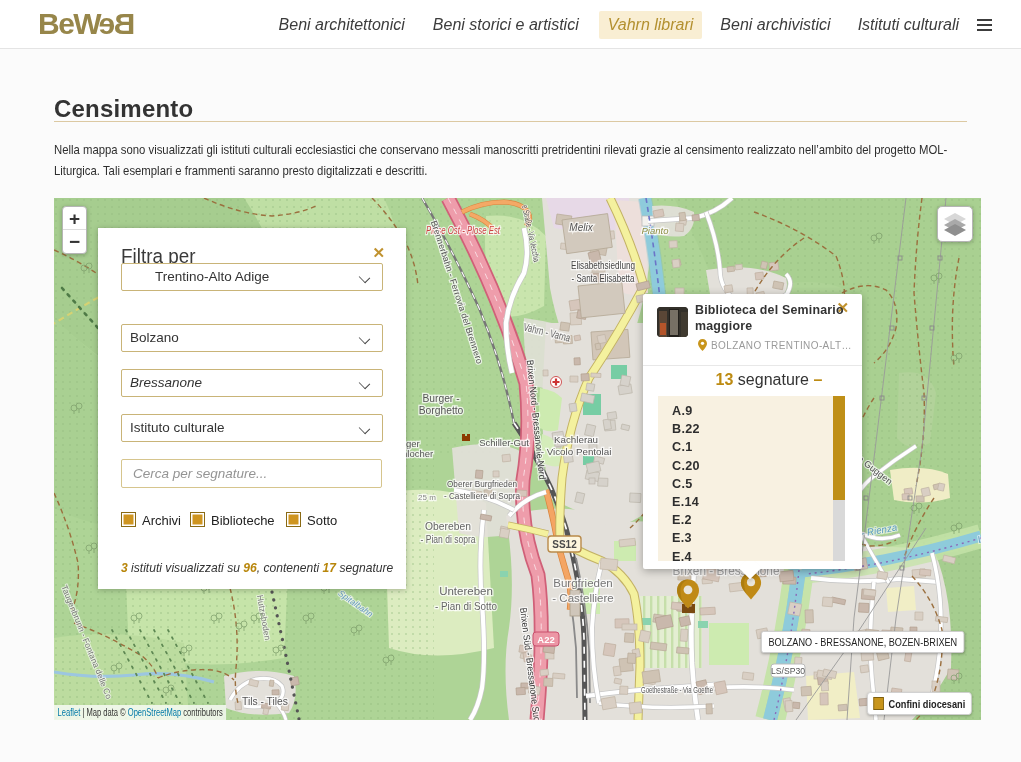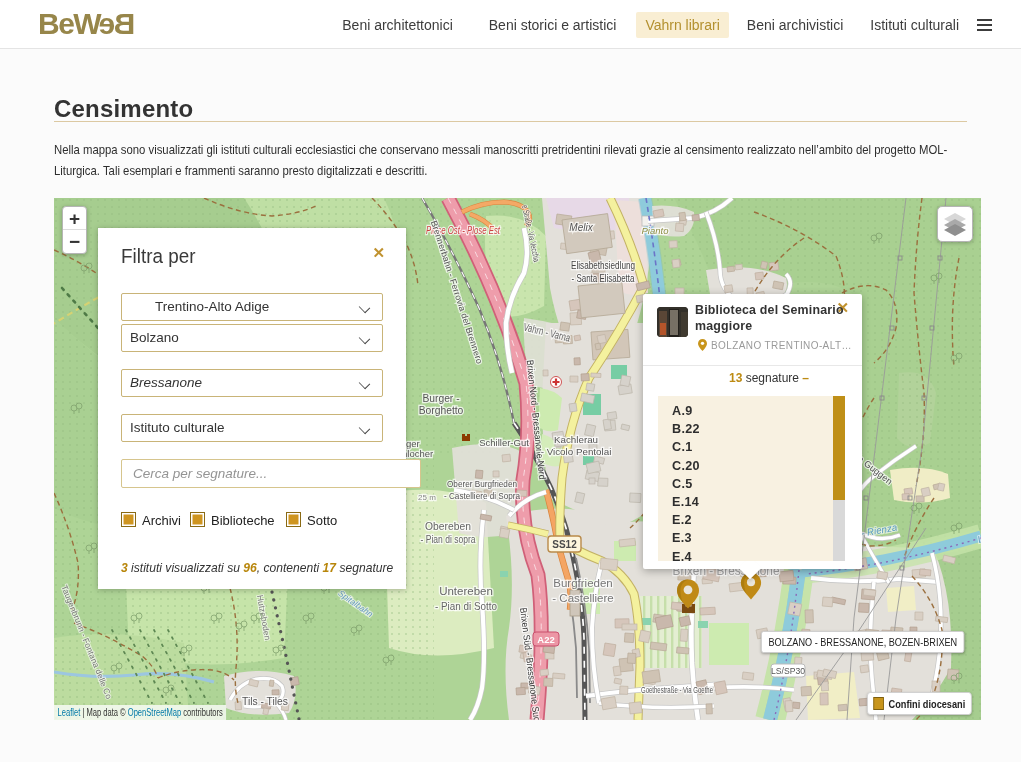--- a/index.html
+++ b/index.html
@@ -6,21 +6,21 @@
   * { margin:0; padding:0; box-sizing:border-box; }
   html,body { width:1021px; height:762px; overflow:hidden; background:#fbfbfb;
     font-family:"Liberation Sans", sans-serif; }
   
   .hdr { position:absolute; left:0; top:0; width:1021px; height:49px; background:#fff;
     border-bottom:1px solid #e4e4e4; z-index:50; }
   .logo { position:absolute; left:38px; top:7px; font-weight:bold; font-size:30px;
     color:#97864a; letter-spacing:-1.5px; }
   .logo .mir { display:inline-block; transform:scaleX(-1); }
   .nav { position:absolute; right:0; top:0; height:49px; display:flex; align-items:center; }
-  .nav a { color:#3c3c3c; font-size:14px; text-decoration:none; margin-right:28px; white-space:nowrap; }
+  .nav a { color:#3c3c3c; font-size:16px; text-decoration:none; margin-right:28px; white-space:nowrap;font-style:italic; }
   .nav a.act { background:#f9eed3; color:#b3902f; padding:5px 9px; border-radius:2px; }
   .burger { width:15px; height:12px; margin-right:29px; margin-top:1px; display:flex; flex-direction:column; justify-content:space-between; }
   .burger i { display:block; height:2.2px; background:#3c3c3c; }
   
   h1 { position:absolute; left:54px; top:95px; font-size:24px; color:#333; letter-spacing:.2px; }
   .rule { position:absolute; left:54px; top:121px; width:913px; height:1px; background:#dcc9a2; }
   .para { position:absolute; left:54px; top:140px; width:1010px; font-size:12.6px; color:#2e2e2e; line-height:21px; transform:scaleX(0.9); transform-origin:0 0; }
   
   .map { position:absolute; left:54px; top:198px; width:927px; height:522px; background:#aed496; overflow:hidden; }
   .map svg.base { position:absolute; left:0; top:0; }
@@ -34,37 +34,37 @@
     border-radius:5px; box-shadow:0 1px 4px rgba(0,0,0,.25); z-index:20; display:flex; align-items:center; justify-content:center; }
   
   .panel { position:absolute; left:44px; top:30px; width:308px; height:361px; background:#fff;
     box-shadow:0 1px 6px rgba(0,0,0,.25); z-index:30; }
   .panel h2 { position:absolute; left:23px; top:16px; font-size:20.5px; font-weight:400; color:#3a3a3a; transform:scaleX(0.92); transform-origin:0 0; }
   .panel .x { position:absolute; right:21px; top:17px; color:#c0922f; font-weight:bold; font-size:15px; line-height:1; }
   .sel { position:absolute; left:23px; width:262px; height:28px; border:1px solid #c9b478; border-radius:2px;
     background:#fff; font-size:13.5px; color:#333; line-height:26px; padding-left:8px; }
   .sel:after { content:""; position:absolute; right:13px; top:9px; width:8px; height:8px;
     border-right:1.8px solid #444; border-bottom:1.8px solid #444; transform:rotate(45deg) scaleY(.8); }
-  .inp { position:absolute; left:23px; top:231px; width:300px; height:29px; border:1px solid #d6c58d; border-radius:2px;
+  .inp { position:absolute; left:23px; top:231px; width:261px; height:29px; border:1px solid #d6c58d; border-radius:2px;
     background:#fff; font-size:13.5px; font-style:italic; color:#949494; line-height:27px; padding-left:11px; }
   .cbrow { position:absolute; left:23px; top:284px; height:15px; }
   .cb { position:absolute; top:0; width:15px; height:15px; background:#cf9520; border:1px solid #8a6a14;
     box-shadow:inset 0 0 0 1.5px #fff; }
   .cbl { position:absolute; top:1px; font-size:13px; font-weight:normal; color:#222; line-height:15px; }
   .sum { position:absolute; left:23px; top:332px; white-space:nowrap; font-size:13px; font-style:italic; color:#333; transform:scaleX(0.93); transform-origin:0 0; }
   .sum b { color:#b8860b; }
   
   .popup { position:absolute; left:589px; top:96px; width:219px; height:275px; background:#fff;
     box-shadow:0 2px 9px rgba(0,0,0,.3); border-radius:2px; z-index:28; }
   .popup .x { position:absolute; right:13px; top:5px; color:#c0922f; font-weight:bold; font-size:15px; }
   .thumb { position:absolute; left:14px; top:13px; width:31px; height:30px; background:#2e2b26; border-radius:4px; overflow:hidden; }
   .ptitle { position:absolute; left:52px; top:9px; width:162px; font-size:12.4px; font-weight:bold; color:#333; line-height:15.5px; letter-spacing:.2px; }
   .ploc { position:absolute; left:55px; top:45px; white-space:nowrap; font-size:10px; font-weight:normal; color:#9a9a9a; letter-spacing:.4px; }
   .phr { position:absolute; left:0; top:71px; width:219px; height:1px; background:#e8e8e8; }
-  .pseg { position:absolute; left:0; top:77px; width:252px; text-align:center; font-size:12px; color:#333; }
+  .pseg { position:absolute; left:0; top:77px; width:252px; text-align:center; font-size:16px; color:#333; }
   .pseg b { color:#bd8b13; }
   .plist { position:absolute; left:15px; top:102px; width:187px; height:165px; background:#f8f1e1; }
   .plist .items { position:absolute; left:14px; top:6px; font-size:12.6px; font-weight:bold; color:#2e2e2e; line-height:18.2px; letter-spacing:.3px; }
   .sbar { position:absolute; right:0; top:0; width:12px; height:165px; background:#d9d9d9; }
   .sbar i { position:absolute; left:0; top:0; width:12px; height:104px; background:#bf8f17; }
   .ptail { position:absolute; left:99px; top:266px; width:16px; height:16px; background:#fff;
     transform:rotate(45deg); box-shadow:2px 2px 3px rgba(0,0,0,.12); }
   
   .mk { position:absolute; z-index:26; }
   
@@ -81,21 +81,21 @@
     padding:1px 5px 2px 5px; z-index:24; white-space:nowrap; transform:scaleX(0.72); transform-origin:0 100%; }
   .attr a { color:#0078A8; text-decoration:none; }
 </style>
 </head>
 <body>
 
 <div class="hdr">
   <div class="logo">BeW<span class="mir">Be</span></div>
   <div class="nav">
     <a>Beni architettonici</a>
-    <a style="margin-right:20px;margin-left:8px;">Beni storici e artistici</a>
+    <a style="margin-right:20px;">Beni storici e artistici</a>
     <a class="act" style="margin-right:18px;">Vahrn librari</a>
     <a style="margin-right:27px;">Beni archivistici</a>
     <a style="margin-right:18px;">Istituti culturali</a>
     <div class="burger">
         <i></i>
         <i></i>
         <i></i>
       </div>
   </div>
 </div>
@@ -576,21 +576,21 @@
     <svg width="26" height="26" viewBox="0 0 26 26">
       <path d="M13 2 L24 8 13 14 2 8 Z" fill="#d8d8d8"></path>
       <path d="M13 8 L24 14 13 20 2 14 Z" fill="#a9a9a9"></path>
       <path d="M13 13 L24 19 13 25 2 19 Z" fill="#8f8f8f"></path>
     </svg>
   </div>
 
   <div class="panel">
     <h2>Filtra per</h2>
     <div class="x">✕</div>
-    <div class="sel" style="top:65px;padding-left:33px;">Trentino-Alto Adige</div>
+    <div class="sel" style="top:35px;padding-left:33px;">Trentino-Alto Adige</div>
     <div class="sel" style="top:96px;">Bolzano</div>
     <div class="sel" style="top:141px;font-style:italic;">Bressanone</div>
     <div class="sel" style="top:186px;">Istituto culturale</div>
     <div class="inp">Cerca per segnature...</div>
     <div class="cbrow">
       <span class="cb" style="left:0;"></span>
         <span class="cbl" style="left:21px;">Archivi</span>
       <span class="cb" style="left:69px;"></span>
         <span class="cbl" style="left:90px;">Biblioteche</span>
       <span class="cb" style="left:165px;"></span>

